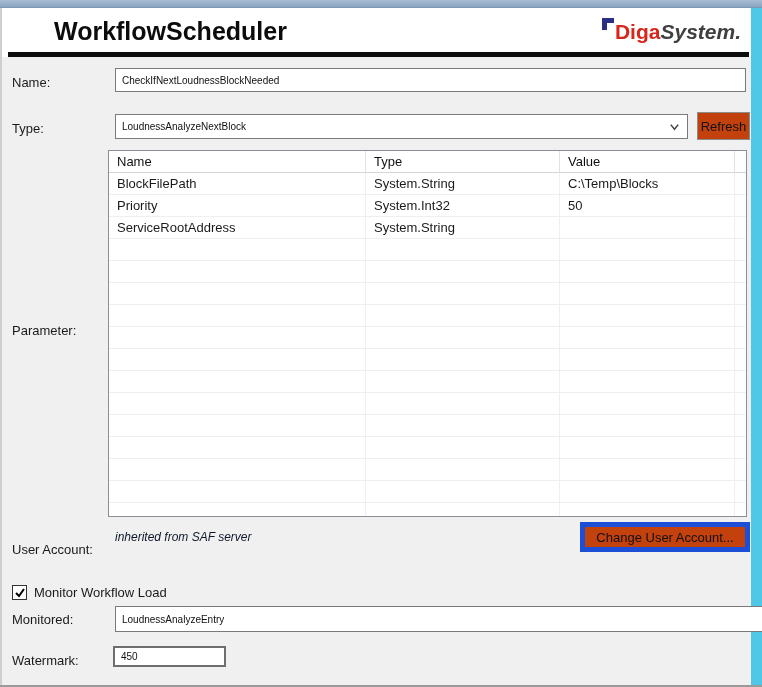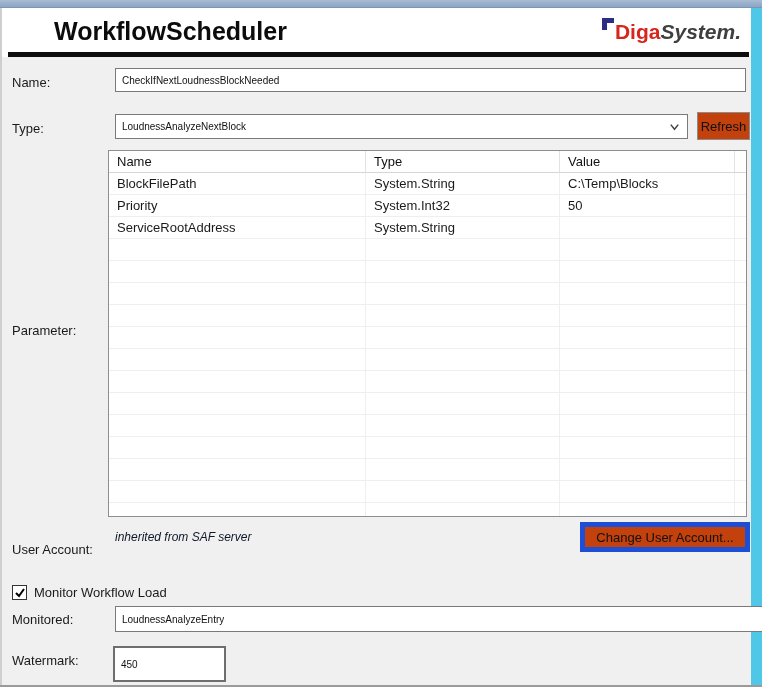--- a/index.html
+++ b/index.html
@@ -71,21 +71,21 @@
   .cbox { width:15px; height:15px; background:#fff; border:1px solid #333;
     display:flex; align-items:center; justify-content:center; margin-right:7px; }
   .cbox svg { display:none; }
   .checkrow.checked .cbox svg { display:block; }
   .checklabel { font-size:13px; }
 
   
   #monitored-label { top:612px; }
   #monitored-combo { left:115px; top:606px; width:748px; height:26px; }
   #watermark-label { top:653px; }
-  #watermark-input { left:113px; top:646px; width:113px; height:36px; border:2px solid #6e6e6e; }
+  #watermark-input { left:113px; top:646px; width:113px; height:21px; border:2px solid #6e6e6e; }
 </style>
 </head>
 <body>
 
 <div class="window">
 
   <div class="top-strip"></div>
   <div class="left-edge"></div>
   <div class="right-accent"></div>
   <div class="bottom-edge"></div>

